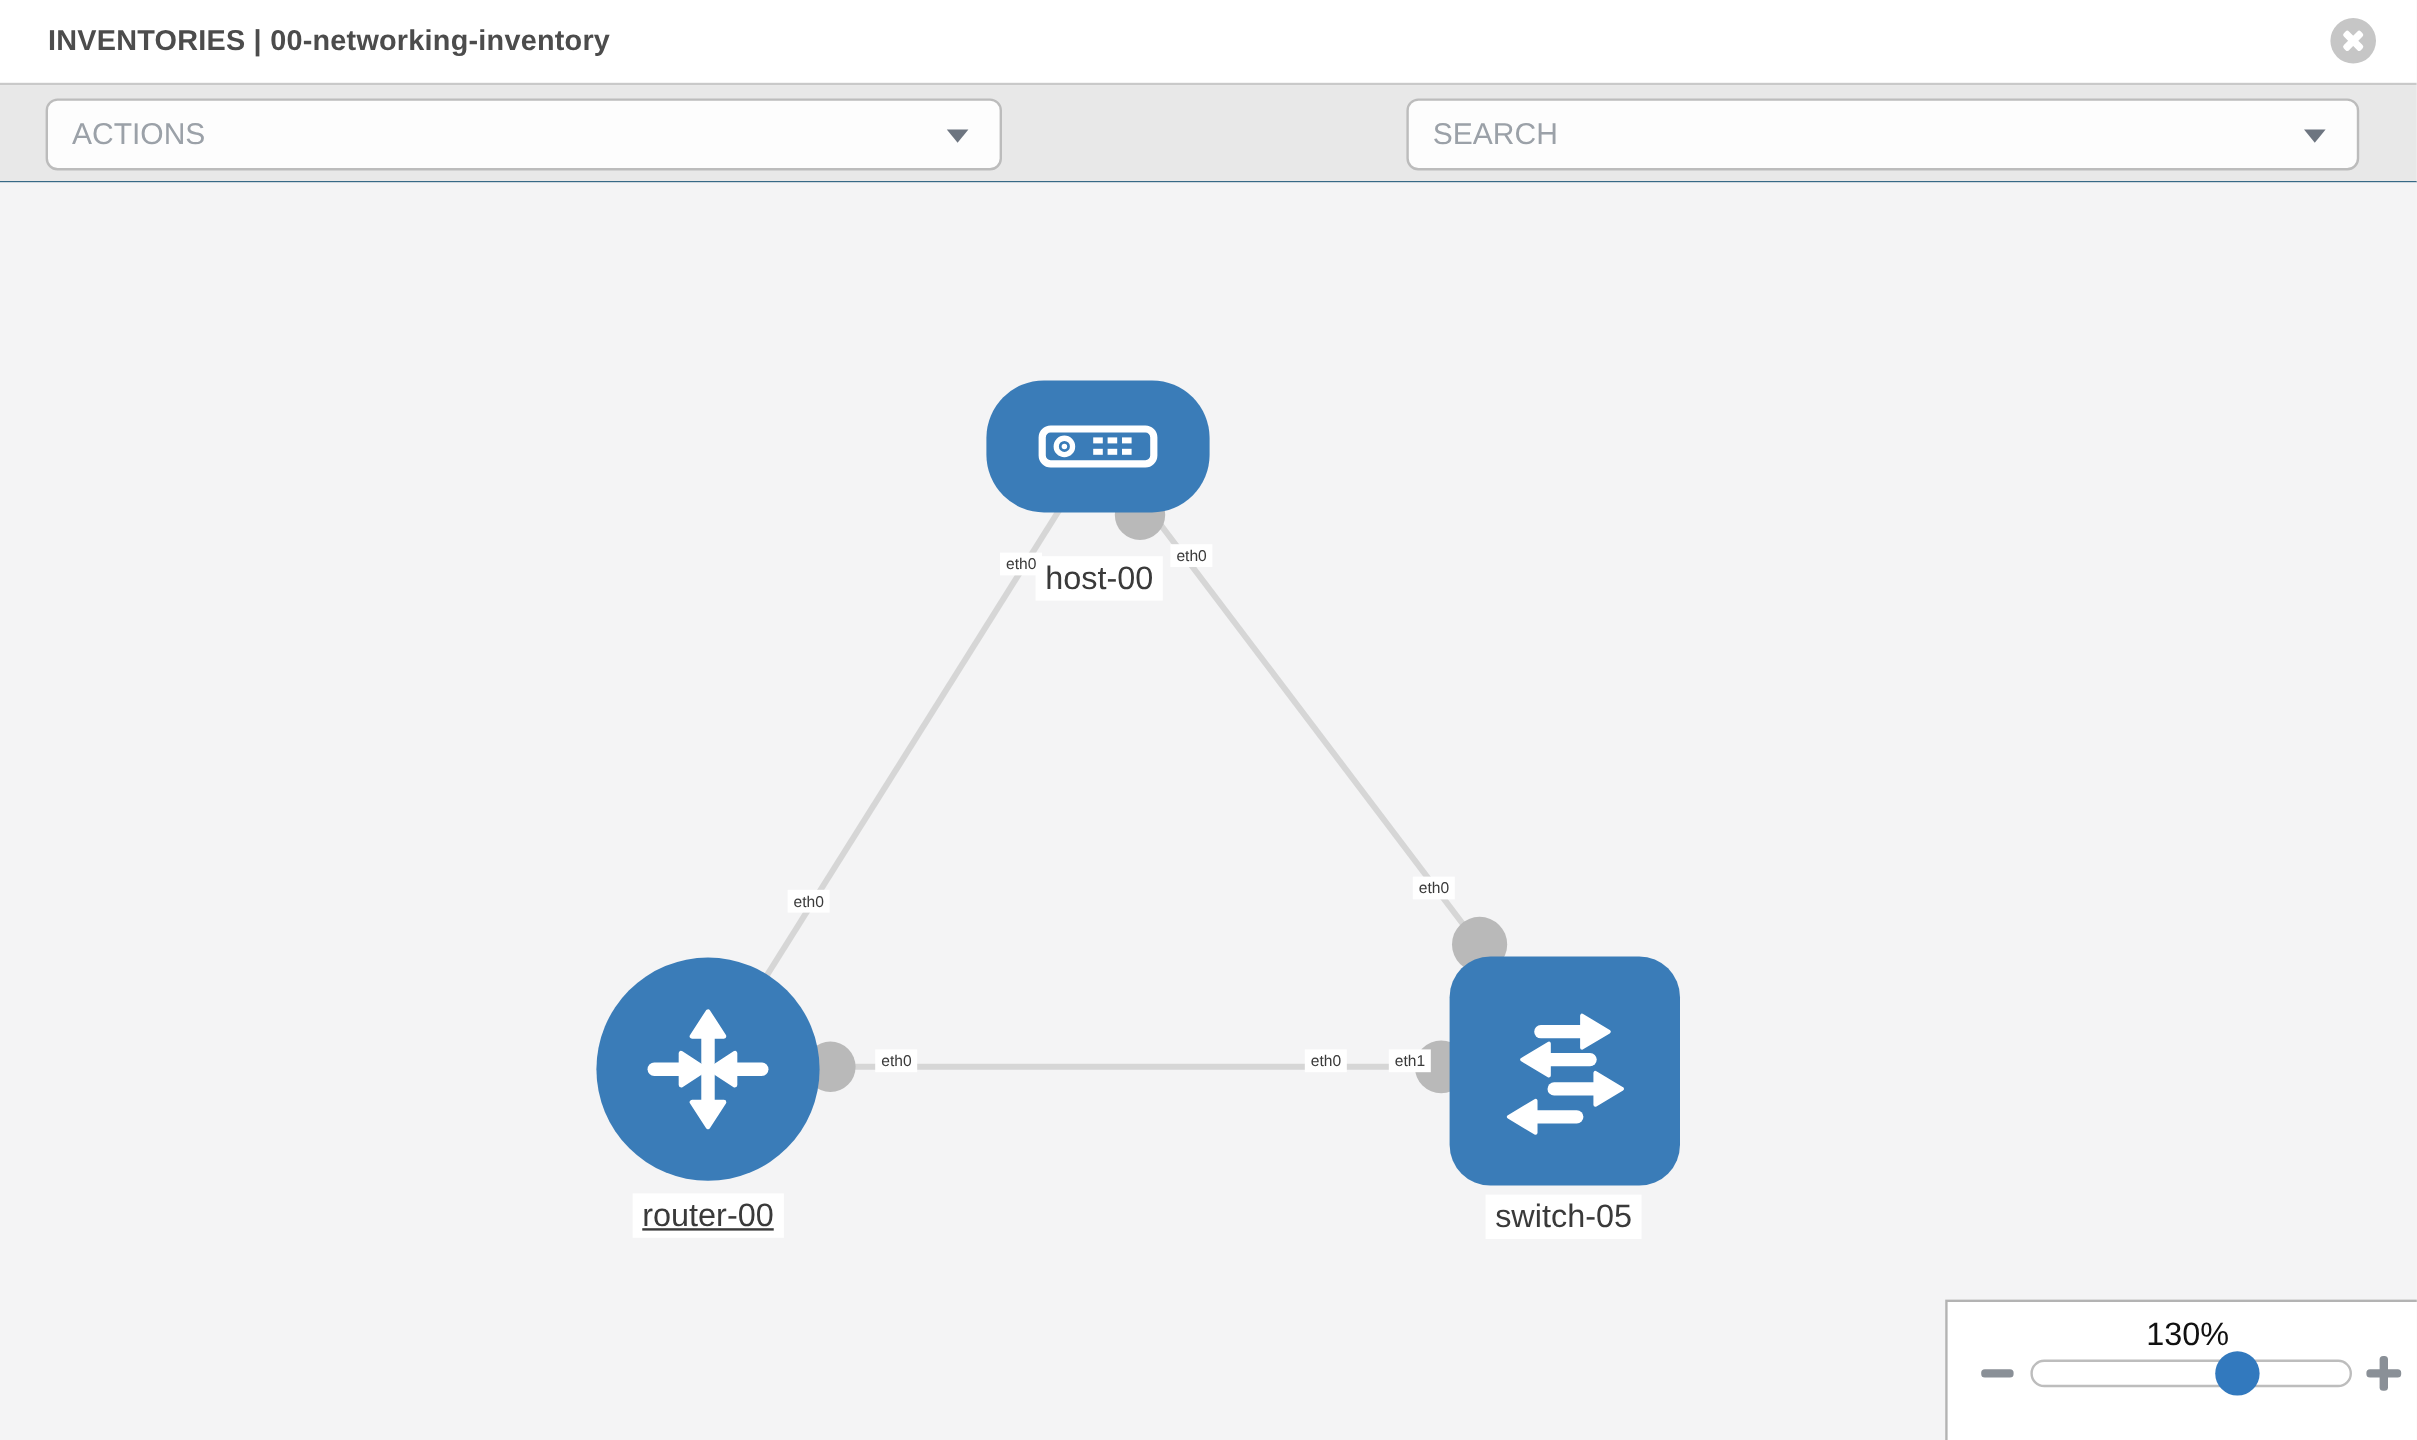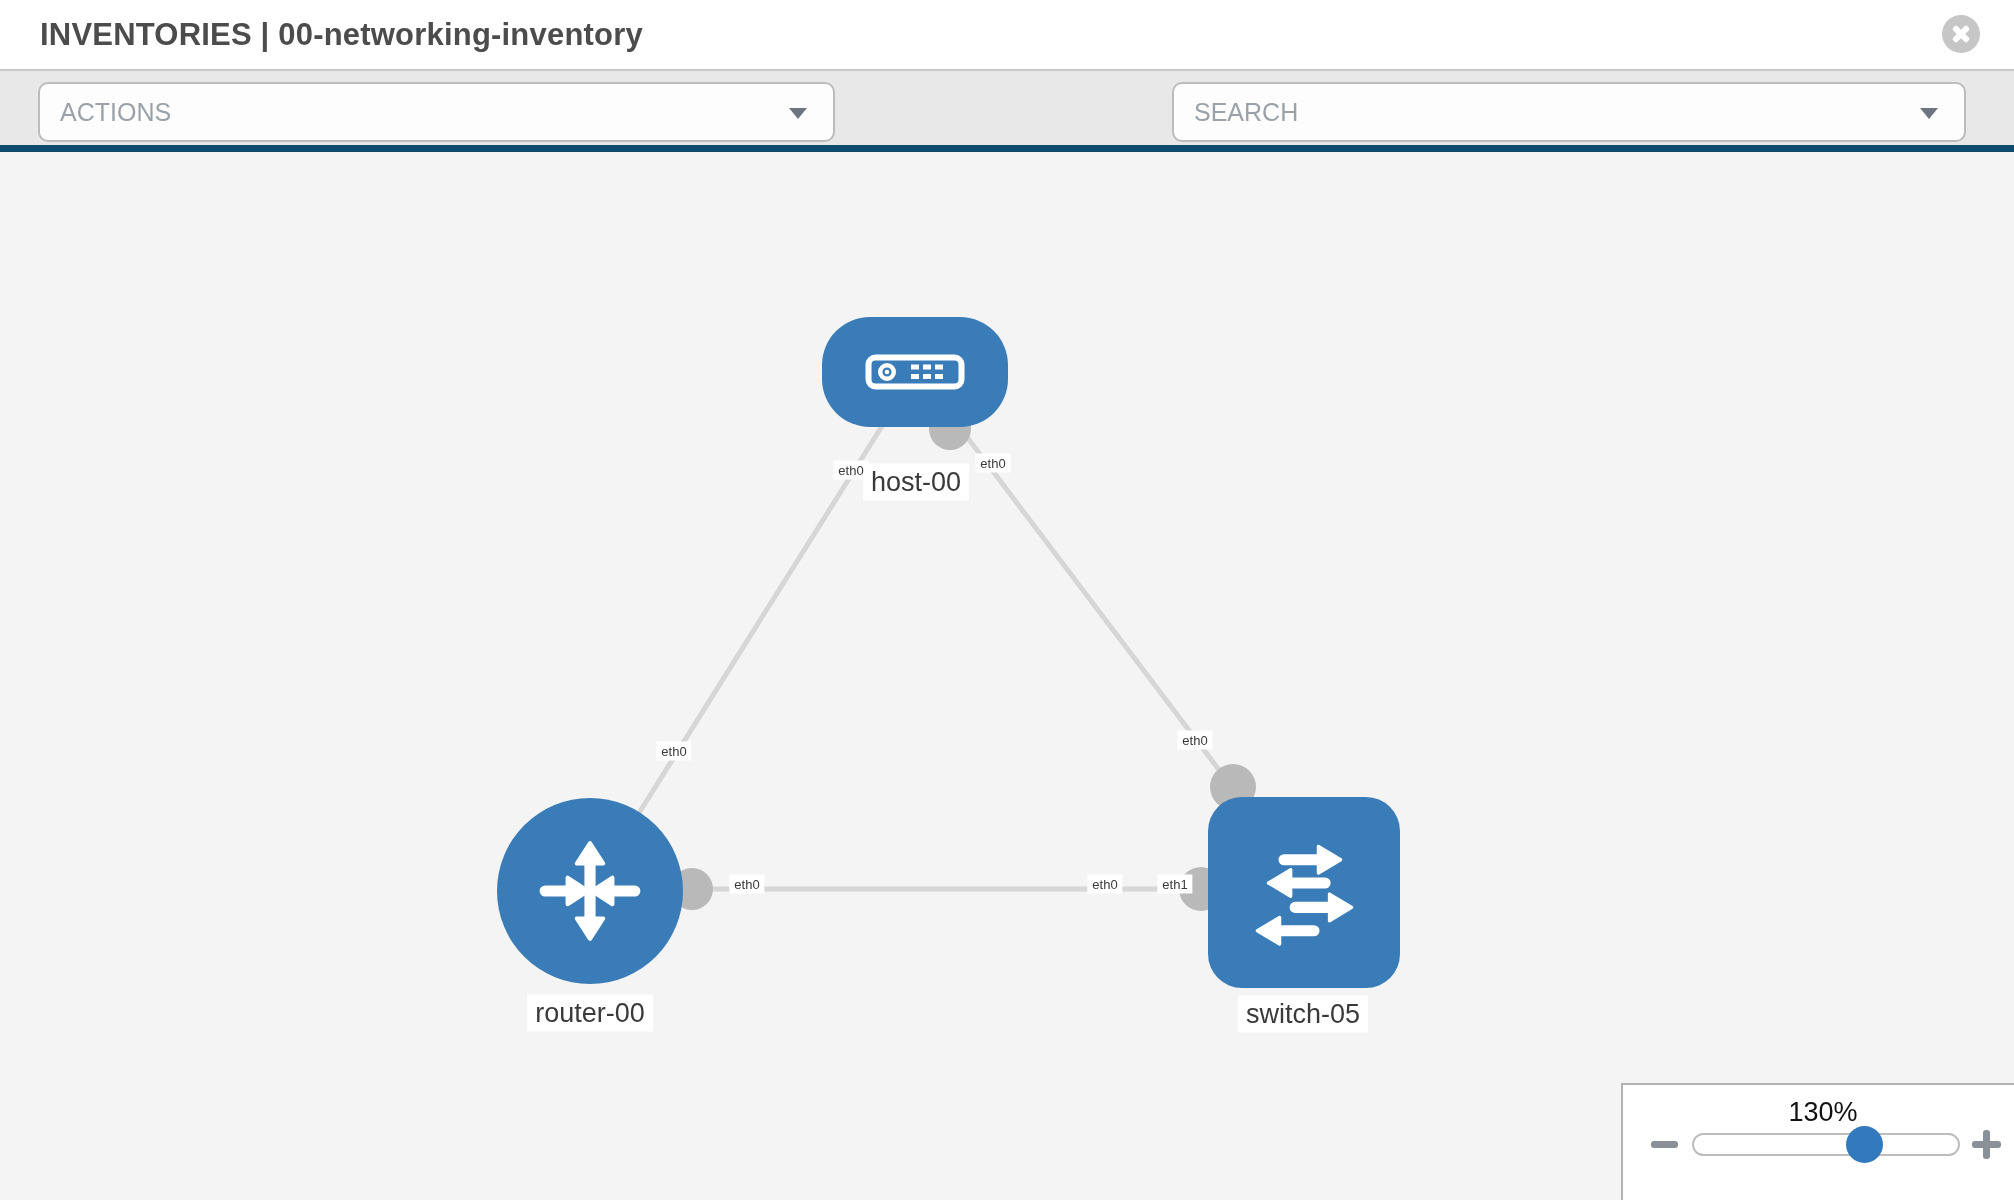--- a/index.html
+++ b/index.html
@@ -1,28 +1,28 @@
 <!DOCTYPE html>
 <html><head>
 <meta charset="utf-8">
 <style>
   html,body{margin:0;padding:0;}
   body{font-family:"Liberation Sans", sans-serif; background:#fff;}
   .app{position:relative;width:2014px;height:1200px;overflow:hidden;background:#f4f4f5;}
 
   
   .hdr{position:absolute;left:0;top:0;width:2014px;height:71px;background:#ffffff;border-bottom:2px solid #c9c9c9;box-sizing:border-box;}
-  .hdr-title{position:absolute;left:40px;top:0;line-height:69px;font-size:31px;font-weight:bold;color:#4c4c4c;letter-spacing:.2px;}
+  .hdr-title{position:absolute;left:40px;top:0;line-height:69px;font-size:24px;font-weight:bold;color:#4c4c4c;letter-spacing:.2px;}
   .close-btn{position:absolute;left:1942px;top:15px;width:38px;height:38px;border-radius:50%;background:#c6c6c6;cursor:pointer;}
   .close-btn .xbar{position:absolute;left:9px;top:16px;width:20px;height:6px;background:#fff;border-radius:2px;}
   .close-btn .xbar.a{transform:rotate(45deg);}
   .close-btn .xbar.b{transform:rotate(-45deg);}
 
   
-  .tbar{position:absolute;left:0;top:71px;width:2014px;height:81px;background:#e8e8e8;border-bottom:7px solid #0c4a6e;box-sizing:border-box;}
+  .tbar{position:absolute;left:0;top:71px;width:2014px;height:81px;background:#e8e8e8;border-bottom:1px solid #0c4a6e;box-sizing:border-box;}
   .combo{position:absolute;top:11px;height:60px;background:#fdfdfd;border:2px solid #bcbcbc;border-radius:10px;box-sizing:border-box;cursor:pointer;}
   .combo .ph{position:absolute;left:20px;top:0;line-height:56px;font-size:25px;color:#9ba1a8;}
   .combo .caret{position:absolute;right:26px;top:24px;width:0;height:0;border-left:9px solid transparent;border-right:9px solid transparent;border-top:11px solid #6d7580;}
   .combo.actions{left:38px;width:797px;}
   .combo.search{left:1172px;width:794px;}
   .tool-ico{position:absolute;cursor:pointer;}
 
   
   .canvas{position:absolute;left:0;top:152px;width:2014px;height:1048px;background:#f4f4f5;}
   .links{position:absolute;left:0;top:0;}
@@ -136,21 +136,21 @@
         <g fill="#fff" stroke="#fff" stroke-width="3" stroke-linejoin="round">
           <polygon points="88,25 68,13 68,37"></polygon>
           <polygon points="23,46 43,34 43,58"></polygon>
           <polygon points="98,68 78,56 78,80"></polygon>
           <polygon points="13,89 33,77 33,101"></polygon>
         </g>
       </svg>
     </div>
 
     <span class="chip node-label" style="left:916px;top:306px;margin-top:24px;">host-00</span>
-    <span class="chip node-label" style="left:590px;top:861px;">router-00</span>
+    <span class="chip node-label" style="left:590px;top:861px;text-decoration:underline;">router-00</span>
     <span class="chip node-label" style="left:1303px;top:862px;">switch-05</span>
 
     <span class="chip eth-label" style="left:851px;top:318px;">eth0</span>
     <span class="chip eth-label" style="left:993px;top:311px;">eth0</span>
     <span class="chip eth-label" style="left:674px;top:599px;">eth0</span>
     <span class="chip eth-label" style="left:1195px;top:588px;">eth0</span>
     <span class="chip eth-label" style="left:747px;top:732px;">eth0</span>
     <span class="chip eth-label" style="left:1105px;top:732px;">eth0</span>
     <span class="chip eth-label front" style="left:1140px;top:732px;margin-left:35px;">eth1</span>
 

